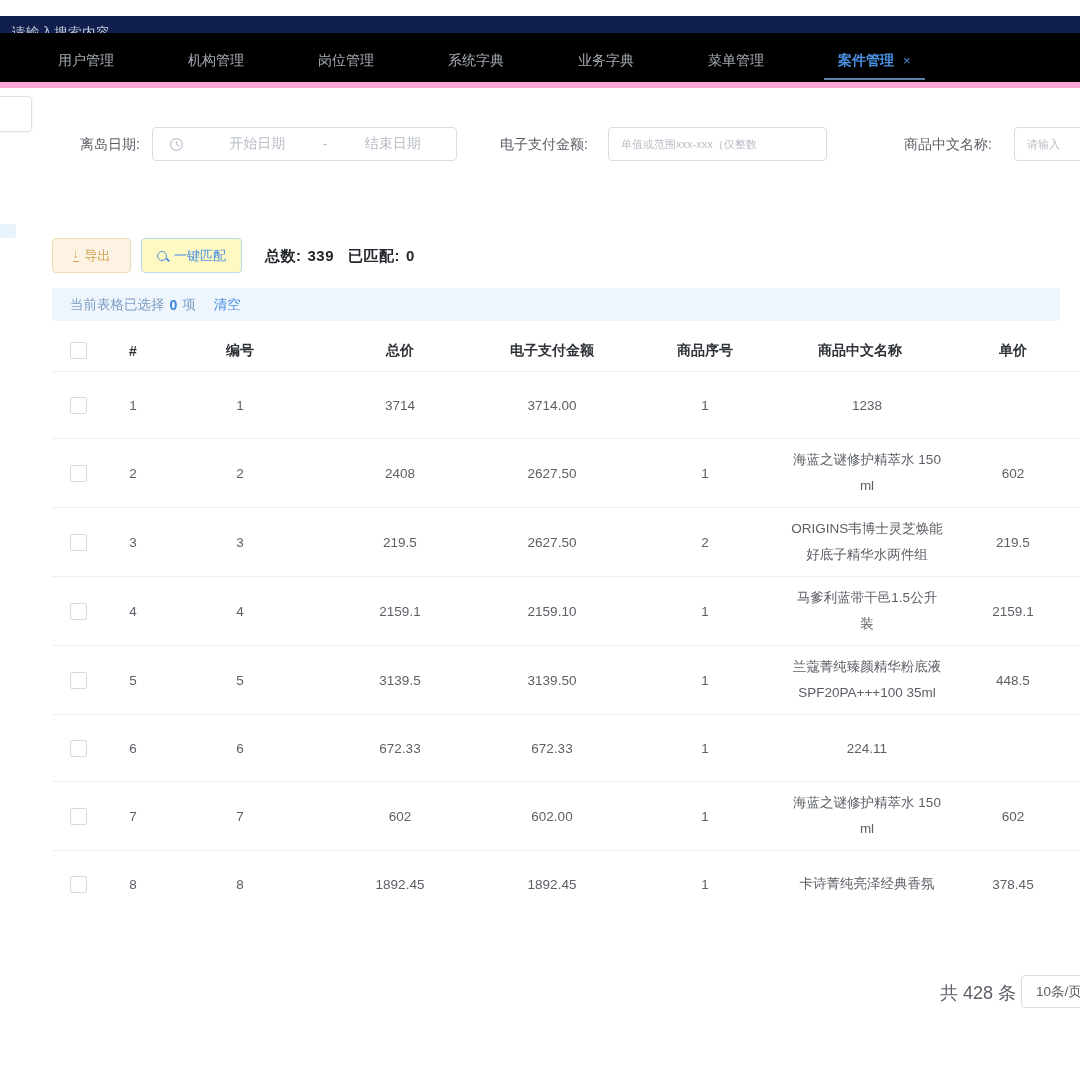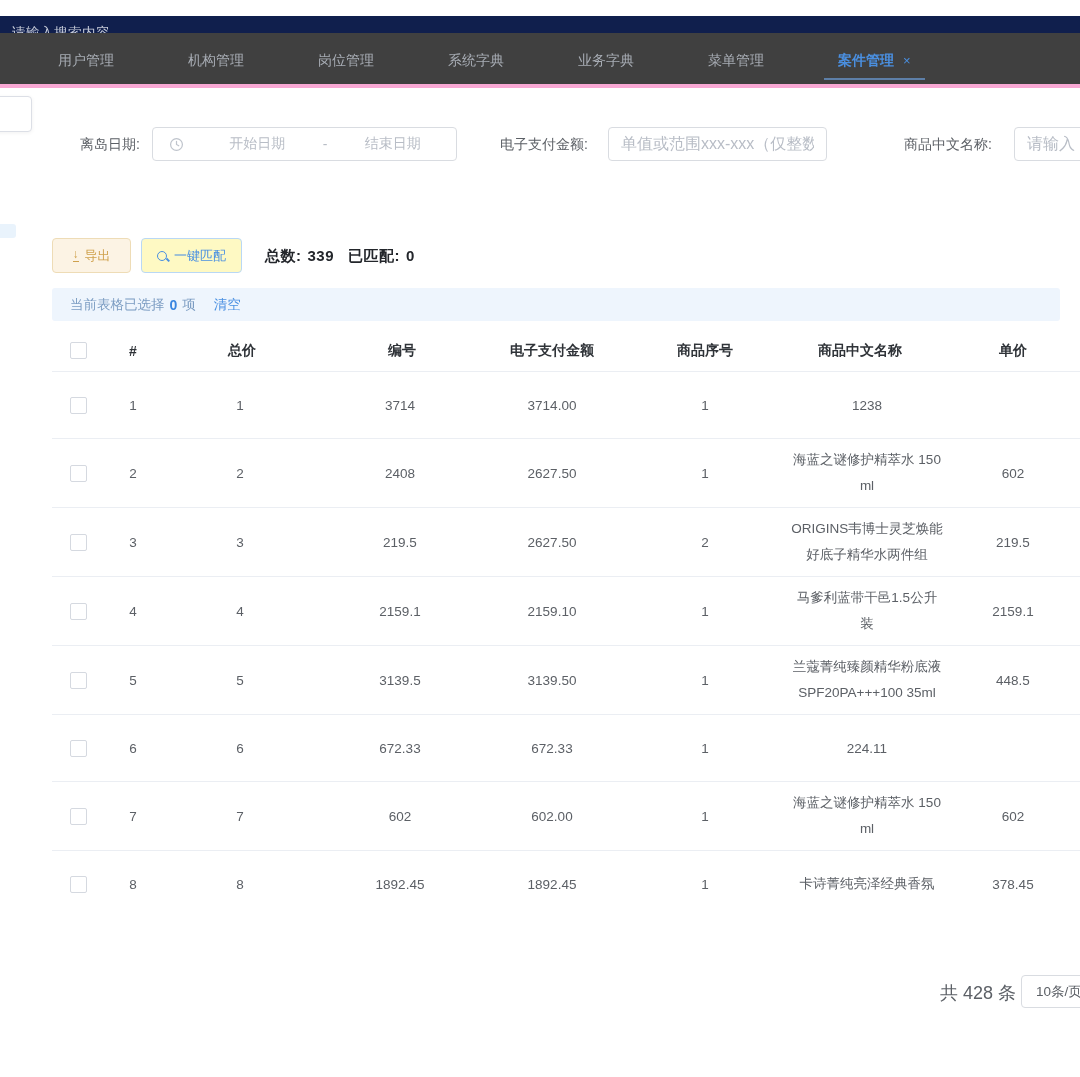--- a/index.html
+++ b/index.html
@@ -13,21 +13,21 @@
   .topbar{
     position:absolute;left:0;top:16px;width:1080px;height:33px;
     background:#101f4d;display:flex;align-items:center;
   }
   .topbar-search{
     margin-left:12px;font-size:13.5px;color:#c9cedb;letter-spacing:.5px;
   }
   
   .tabbar{
     position:absolute;left:0;top:33px;width:1080px;height:55px;
-    background:#404040;border-bottom:4px solid #f9a8d4;
+    background:#000000;border-bottom:6px solid #f9a8d4;
     display:flex;align-items:flex-start;padding-top:14px;box-sizing:border-box;
   }
   .tab{
     height:33px;line-height:26px;margin-left:46px;padding:0 14px;
     font-size:14px;color:#a8adb5;cursor:pointer;box-sizing:border-box;white-space:nowrap;
   }
   .tab:first-child{margin-left:44px;}
   .tab.active{
     color:#4a8fe0;border-bottom:2px solid #5d7fa8;font-weight:bold;
   }
@@ -50,21 +50,21 @@
   .datebox{
     position:absolute;left:152px;top:127px;width:305px;height:34px;
     border:1px solid #d9dce1;border-radius:4px;background:#fff;
     display:flex;align-items:center;box-sizing:border-box;cursor:pointer;
   }
   .datebox .clock{margin:0 10px 0 16px;flex:0 0 auto;display:block;}
   .date-ph{flex:1;text-align:center;font-size:14px;color:#b8bdc6;}
   .date-sep{flex:0 0 auto;color:#b8bdc6;font-size:14px;padding:0 2px;}
   .text-input{
     position:absolute;top:127px;height:34px;border:1px solid #d9dce1;border-radius:4px;
-    background:#fff;box-sizing:border-box;font-size:16px;padding:0 12px;
+    background:#fff;box-sizing:border-box;font-size:11px;padding:0 12px;
     color:#5c6066;outline:none;font-family:inherit;
   }
   .text-input::placeholder{color:#b8bdc6;}
   #amount-input{left:608px;width:219px;}
   #product-input{left:1014px;width:120px;border-radius:4px 0 0 4px;}
   
   .btn{
     position:absolute;top:238px;height:35px;border-radius:4px;
     font-size:13px;display:flex;align-items:center;justify-content:center;
     cursor:pointer;box-sizing:border-box;white-space:nowrap;
@@ -189,22 +189,22 @@
   <span>当前表格已选择</span>
   <span class="count">0</span>
   <span class="suffix">项</span>
   <span class="clear">清空</span>
 </div>
 
 <div class="table">
   <div class="tr head">
     <div class="td col-cb"><span class="cbx"></span></div>
     <div class="td col-idx">#</div>
+    <div class="td col-code">编号</div>
     <div class="td col-total">总价</div>
-    <div class="td col-code">编号</div>
     <div class="td col-epay">电子支付金额</div>
     <div class="td col-itemno">商品序号</div>
     <div class="td col-name">商品中文名称</div>
     <div class="td col-unit">单价</div>
   </div>
 
   <div class="tr">
     <div class="td col-cb"><span class="cbx"></span></div>
     <div class="td col-idx">1</div>
     <div class="td col-code">1</div>

